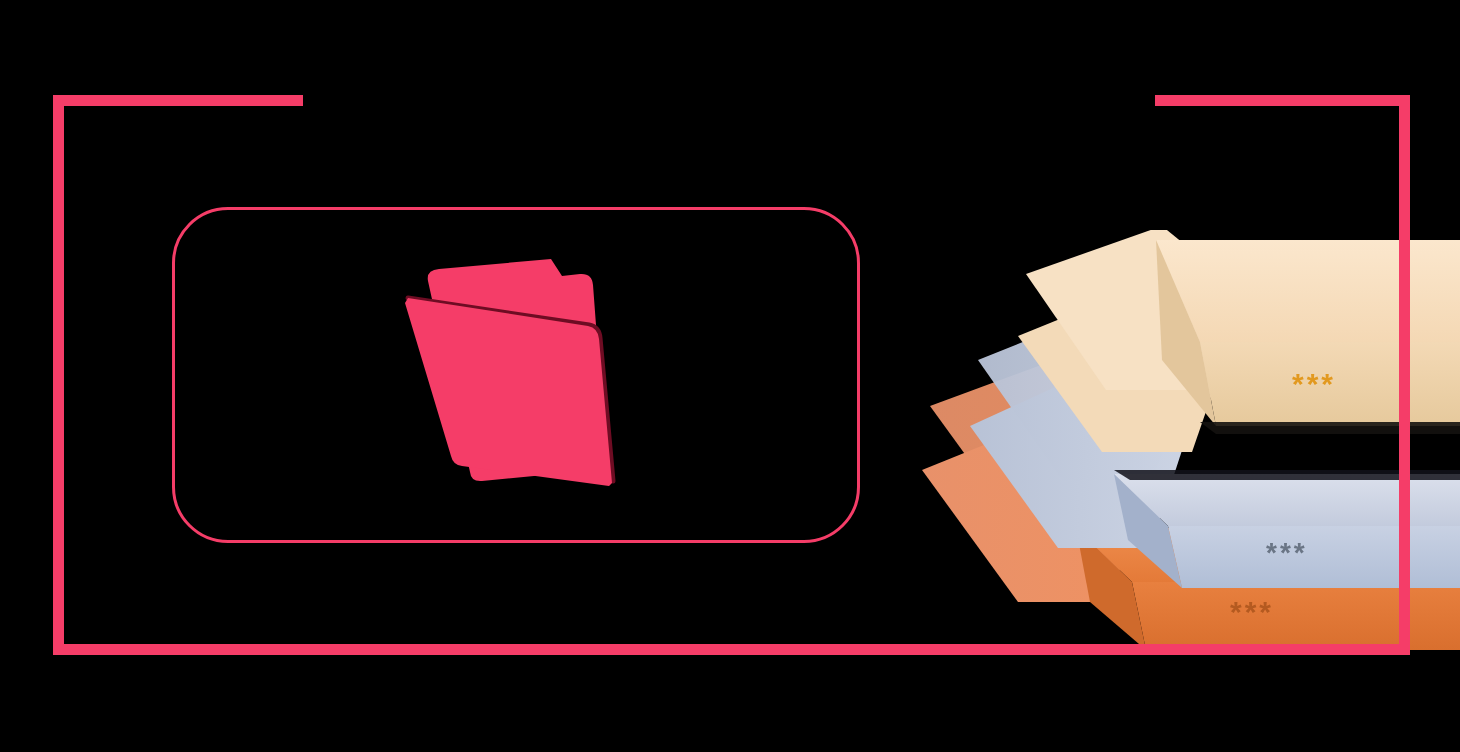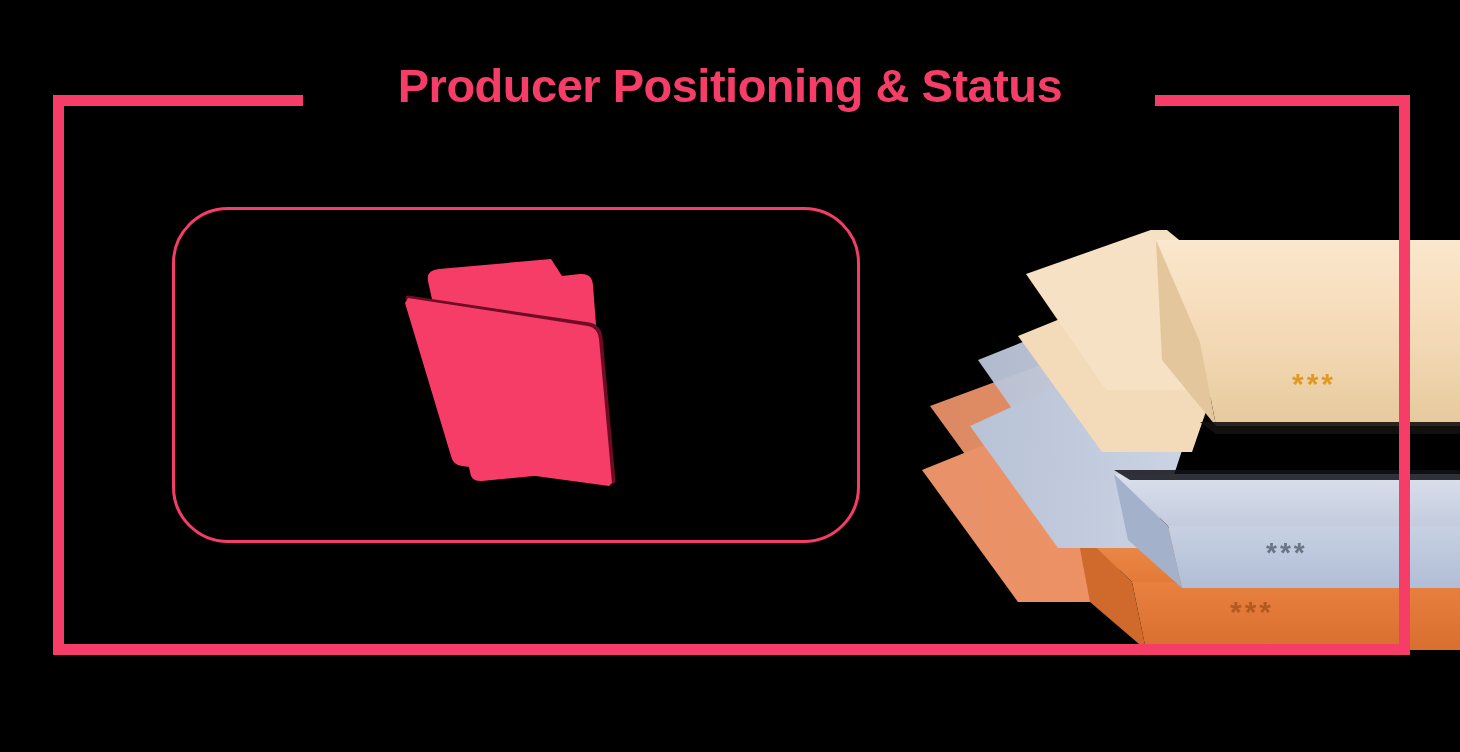--- a/index.html
+++ b/index.html
@@ -86,21 +86,20 @@
 <body>
 
 <div id="stage">
 
   <div class="frame-seg" id="frame-top-left"></div>
   <div class="frame-seg" id="frame-top-right"></div>
   <div class="frame-seg" id="frame-left"></div>
   <div class="frame-seg" id="frame-right"></div>
   <div class="frame-seg" id="frame-bottom"></div>
 
-  <div id="page-title">Producer Positioning &amp; Status</div>
 
   <div id="folder-card">
     <svg id="folder-icon" viewBox="0 0 300 260" aria-hidden="true">
 
       <path d="M73,24 L185,14 L196,31 L214,29 Q226,28 227,40 L240,214 Q241,224 230,225 L116,236 Q105,237 104,227 L62,36 Q60,25 73,24 Z" fill="#f53d68"></path>
 
       <path d="M42,53 L223,80 Q233,82 234,93 L247,236" fill="none" stroke="#6e0c23" stroke-width="5" stroke-linecap="round" stroke-linejoin="round"></path>
 
       <path d="M42,53 L222,81 Q232,83 233,94 L246,238 L243,241 L96,221 Q87,220 85,211 L39,58 Z" fill="#f53d68"></path>
     </svg>

